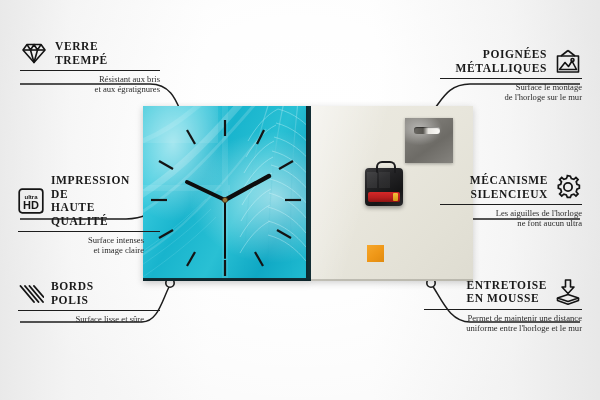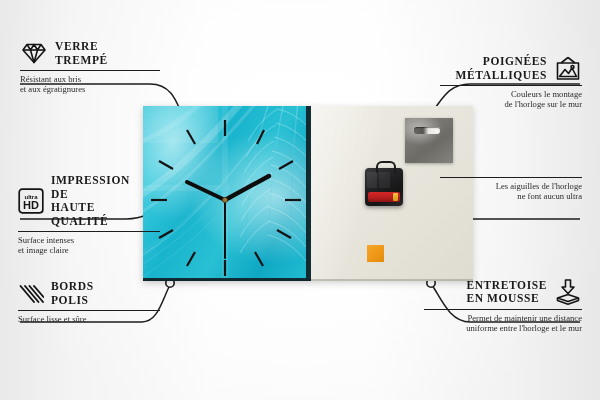--- a/index.html
+++ b/index.html
@@ -106,21 +106,21 @@
   }
   .co-sub{
     font-size:8.6px;line-height:10.5px;color:#2b2b2b;margin-top:2.5px;
   }
   .co-rule{height:1.4px;background:#1d1d1d;}
   .ico{flex:0 0 auto;}
   .row{display:flex;align-items:center;gap:7px;}
   .left .row{justify-content:flex-start;}
   .right .row{justify-content:flex-end;}
   .right .co-sub{text-align:right;}
-  .left .co-sub{text-align:left;}
+  .left .co-sub{text-align:right;}
   svg{display:block;}
 </style>
 </head>
 <body>
 
 <div id="stage">
 
   <svg class="layer" width="600" height="400" viewBox="0 0 600 400" fill="none">
     <g stroke="#1d1d1d" stroke-width="1.5" fill="none">
       <path d="M20,84 H150 C170,84 176,100 180,110"></path>
@@ -293,44 +293,58 @@
       </span>
       <span>
         <div class="co-title">BORDS</div>
         <div class="co-title">POLIS</div>
       </span>
     </div>
     <div class="co-rule" style="margin-top:3px;width:142px;"></div>
     <div class="co-sub">Surface lisse et sûre</div>
   </div>
 
-  <div class="callout right" style="left:440px;top:55px;width:142px;">
+  <div class="callout right" style="left:440px;top:48px;width:142px;">
     <div class="row">
       <span>
         <div class="co-title" style="text-align:right">POIGNÉES</div>
         <div class="co-title" style="text-align:right">MÉTALLIQUES</div>
       </span>
       <span class="ico">
         <svg width="28" height="26" viewBox="0 0 28 26">
           <g fill="none" stroke="#141414" stroke-width="1.6" stroke-linejoin="round">
             <path d="M14,1.5 L21,7"></path>
               <path d="M14,1.5 L7,7"></path>
             <rect x="3.5" y="7" width="21" height="16"></rect>
             <path d="M5.5,20.5 L11,13.5 L14.5,17.5 L18,12 L22.5,20.5 Z"></path>
             <circle cx="18.5" cy="11" r="1.5"></circle>
           </g>
         </svg>
       </span>
     </div>
     <div class="co-rule" style="margin-top:3px;width:142px;"></div>
-    <div class="co-sub">Couleurs le montage</div>
+    <div class="co-sub">Surface le montage</div>
     <div class="co-sub" style="margin-top:0">de l'horloge sur le mur</div>
   </div>
 
   <div class="callout right" style="left:440px;top:174px;width:142px;">
+    <div class="row">
+      <span>
+        <div class="co-title" style="text-align:right">MÉCANISME</div>
+        <div class="co-title" style="text-align:right">SILENCIEUX</div>
+      </span>
+      <span class="ico">
+        <svg width="27" height="27" viewBox="0 0 27 27">
+          <g fill="none" stroke="#141414" stroke-width="1.8">
+            <path d="M13.5,2.2 l3.1,.55 1.05,2.5 2.6,.75 2.2-1.9 2.2,2.2 -1.9,2.2 .75,2.6 2.5,1.05 0,3.1 -2.5,1.05 -.75,2.6 1.9,2.2 -2.2,2.2 -2.2-1.9 -2.6,.75 -1.05,2.5 -3.1,0 -1.05-2.5 -2.6-.75 -2.2,1.9 -2.2-2.2 1.9-2.2 -.75-2.6 -2.5-1.05 0-3.1 2.5-1.05 .75-2.6 -1.9-2.2 2.2-2.2 2.2,1.9 2.6-.75 1.05-2.5 Z" transform="translate(-0.6,-0.4) scale(0.96)"></path>
+            <circle cx="13" cy="13" r="4.1"></circle>
+          </g>
+        </svg>
+      </span>
+    </div>
     <div class="co-rule" style="margin-top:3px;width:142px;"></div>
     <div class="co-sub">Les aiguilles de l'horloge</div>
     <div class="co-sub" style="margin-top:0">ne font aucun ultra</div>
   </div>
 
   <div class="callout right" style="left:424px;top:278px;width:158px;">
     <div class="row">
       <span>
         <div class="co-title" style="text-align:right">ENTRETOISE</div>
         <div class="co-title" style="text-align:left">EN MOUSSE</div>

